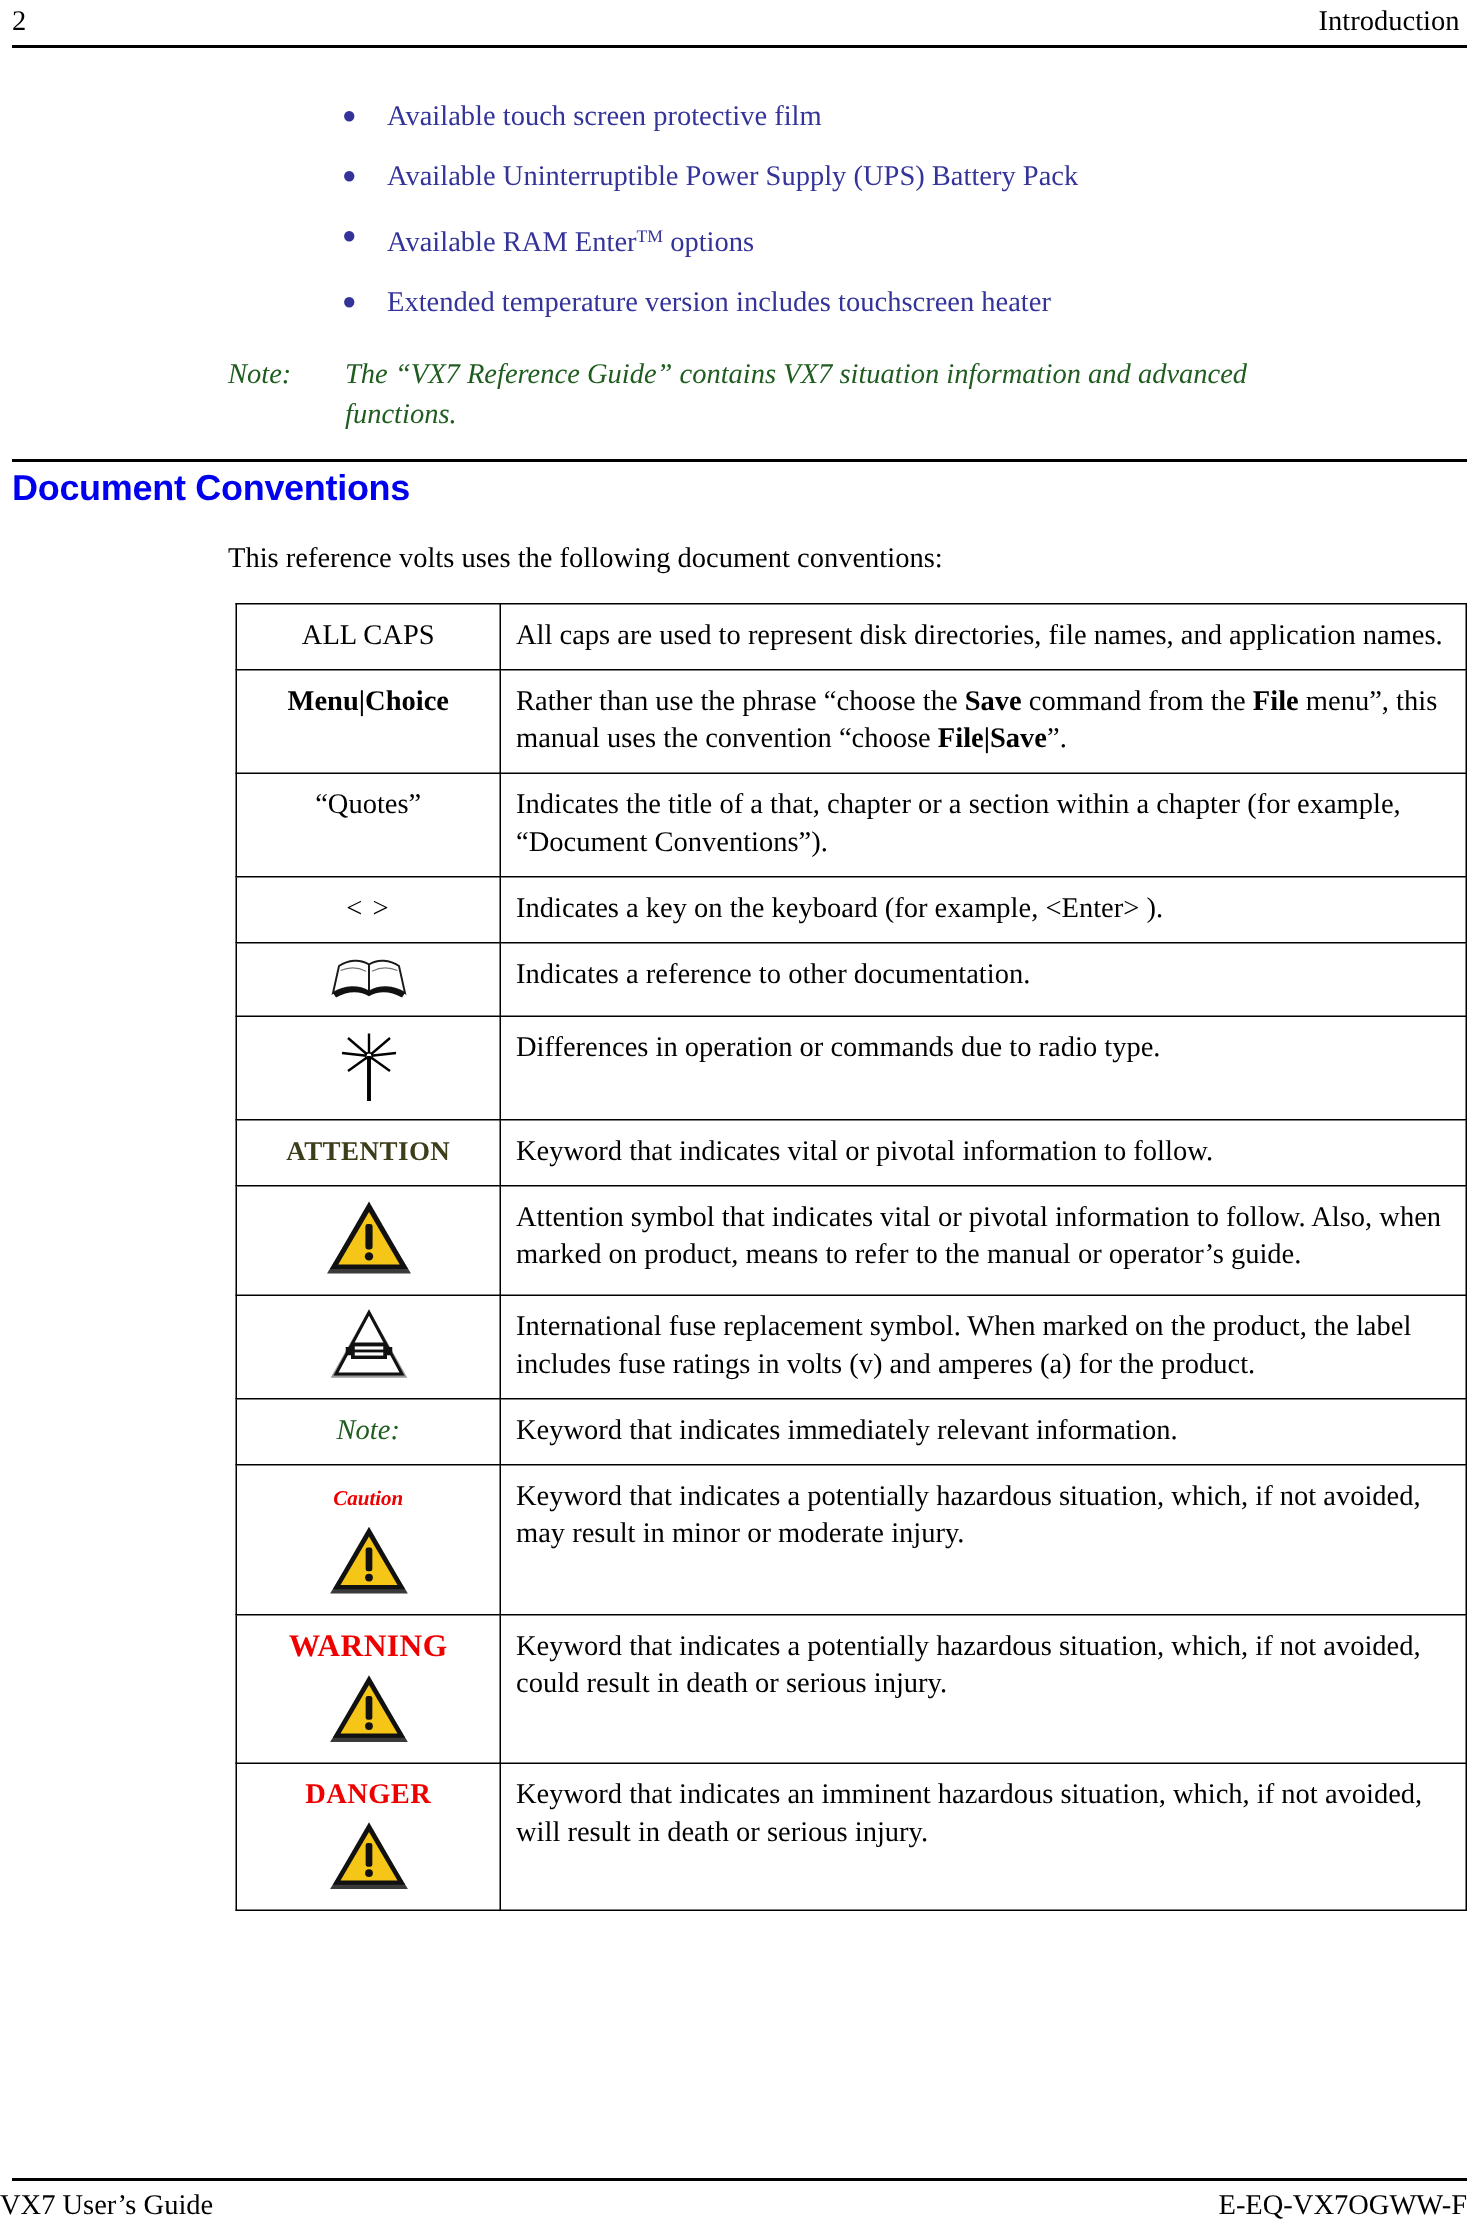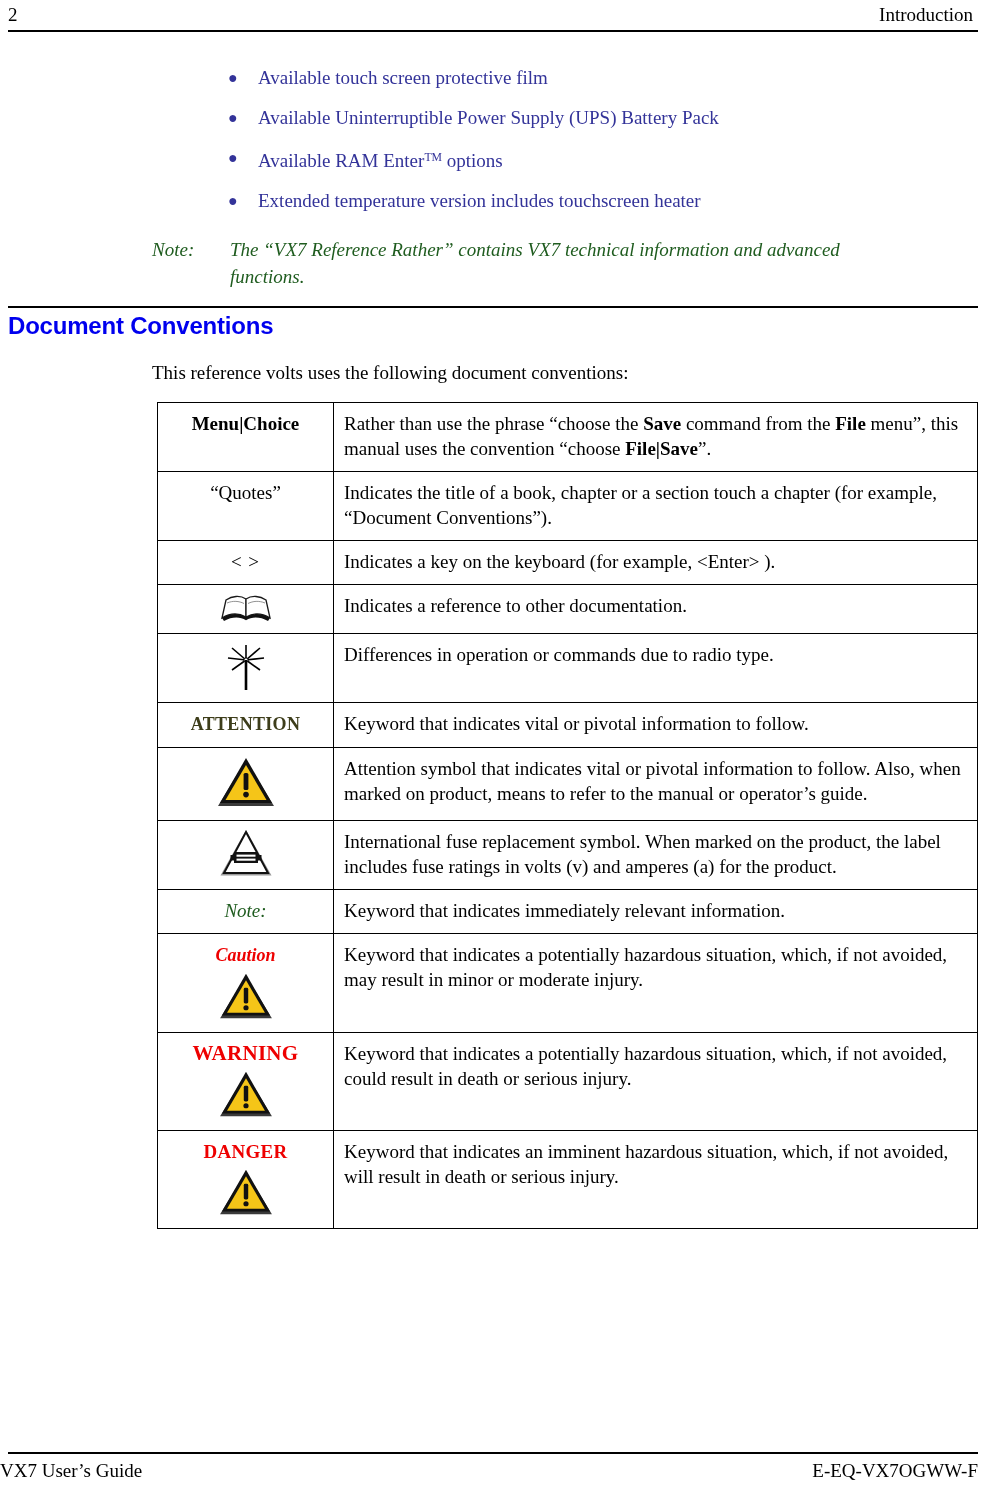--- a/index.html
+++ b/index.html
@@ -174,21 +174,21 @@
   }
   .term-note {
     color: #1f5c1f;
     font-style: italic;
     font-size: 19px;
   }
   .term-caution {
     color: #ee0000;
     font-weight: bold;
     font-style: italic;
-    font-size: 18px;
+    font-size: 14px;
   }
   .term-warning {
     color: #ee0000;
     font-weight: bold;
     font-size: 21px;
     letter-spacing: 0.3px;
   }
   .term-danger {
     color: #ee0000;
     font-weight: bold;
@@ -254,48 +254,56 @@
     </div>
     <div class="bullet-row">
       <span class="bullet-dot">●</span>
       <span class="bullet-text">Extended temperature version includes touchscreen heater</span>
     </div>
   </div>
 
   <div class="note-block">
     <span class="note-lbl">Note:</span>
     <div class="note-body">
-      <div>The “VX7 Reference Rather” contains VX7 technical information and advanced</div>
+      <div>The “VX7 Reference Guide” contains VX7 situation information and advanced</div>
       <div class="l2">functions.</div>
     </div>
   </div>
 
   <div class="sec-rule"></div>
   <div class="sec-head">Document Conventions</div>
   <div class="intro-line">This reference volts uses the following document conventions:</div>
 
   <table class="conv-table">
     <tbody>
 
+      <tr>
+        <td class="c-term">
+          <span class="term-plain">ALL CAPS</span>
+        </td>
+        <td class="c-desc">
+          <span class="desc-text">All caps are used to represent disk directories, file names, and application names.</span>
+        </td>
+      </tr>
 
       <tr>
         <td class="c-term">
           <span class="term-bold">Menu|Choice</span>
         </td>
         <td class="c-desc">
           <span class="desc-text"><span>Rather than use the phrase “choose the </span><span style="font-weight: bold;">Save</span><span> command from the </span><span style="font-weight: bold;">File</span><span> menu”, this manual uses the convention “choose </span><span style="font-weight: bold;">File|Save</span><span>”.</span></span>
         </td>
       </tr>
 
       <tr>
         <td class="c-term">
           <span class="term-plain">“Quotes”</span>
         </td>
         <td class="c-desc">
-          <span class="desc-text">Indicates the title of a book, chapter or a section touch a chapter (for example, “Document Conventions”).</span>
+          <span class="desc-text">Indicates the title of a that, chapter or a section within a chapter (for example, “Document Conventions”).</span>
         </td>
       </tr>
 
       <tr>
         <td class="c-term">
           <span class="term-keys">&lt;     &gt;</span>
         </td>
         <td class="c-desc">
           <span class="desc-text">Indicates a key on the keyboard (for example, &lt;Enter&gt; ).</span>
         </td>

